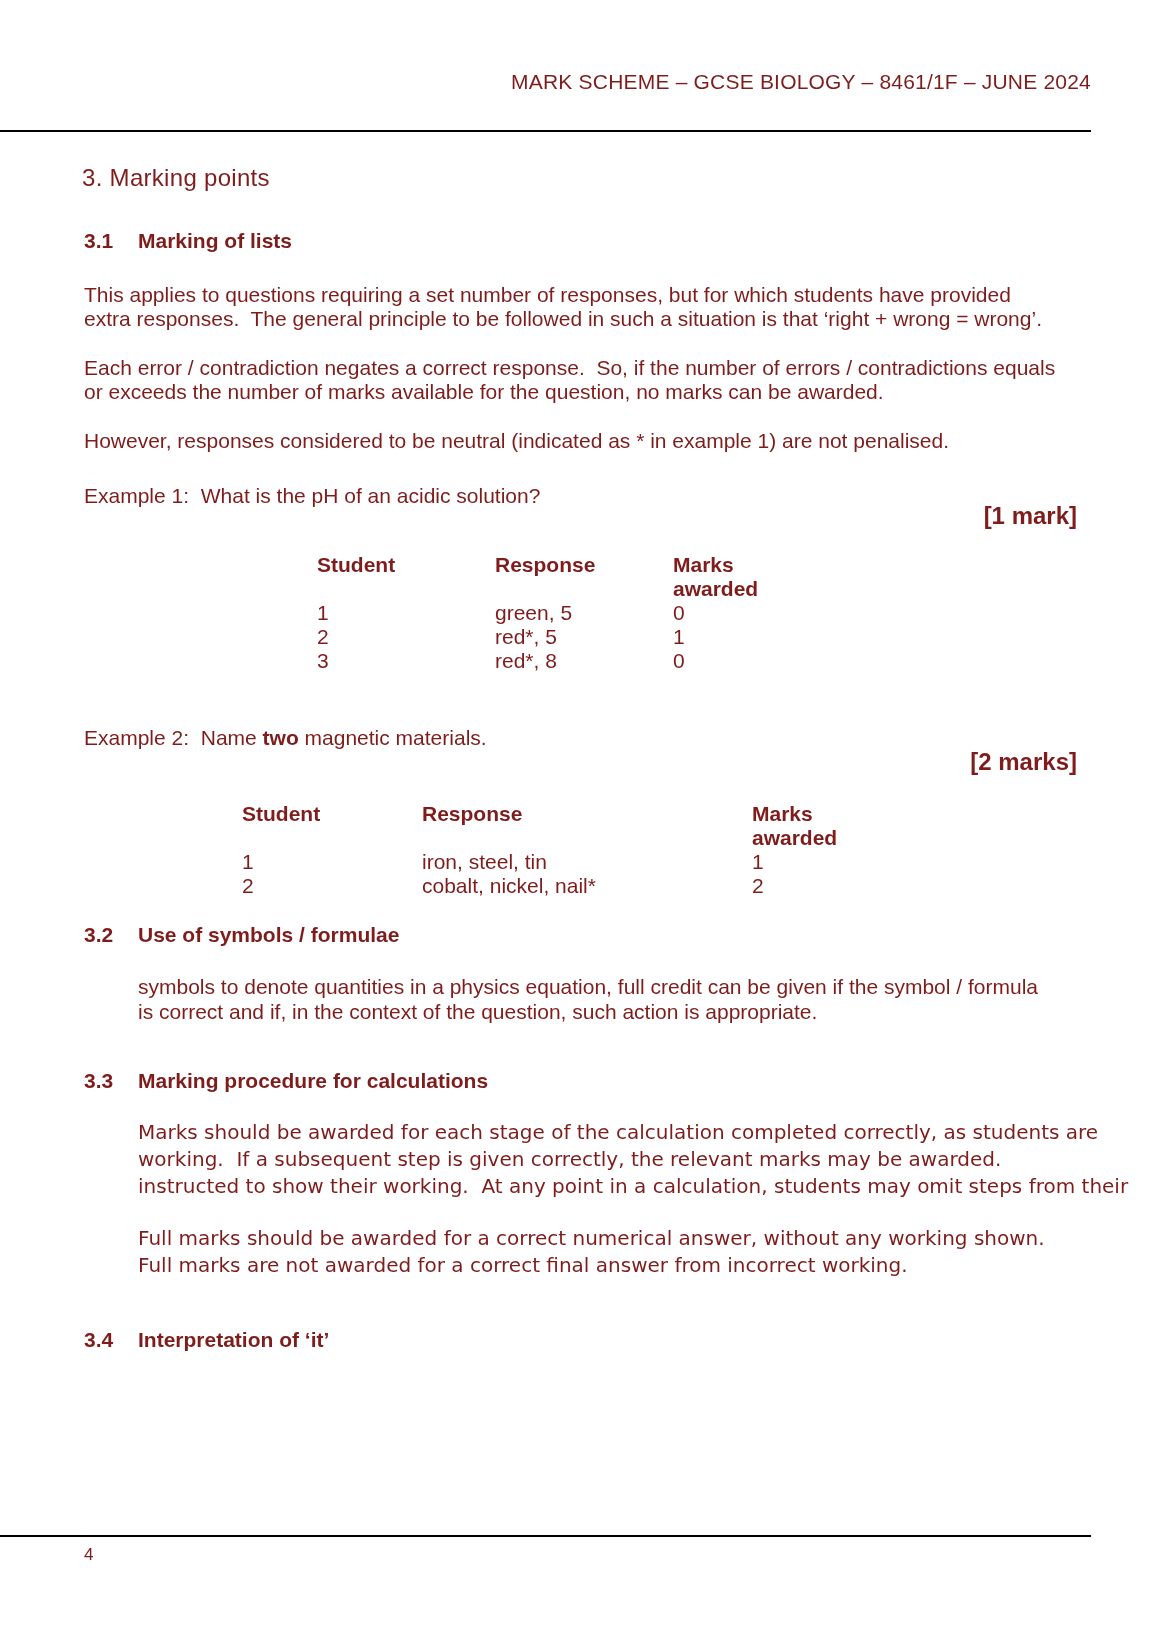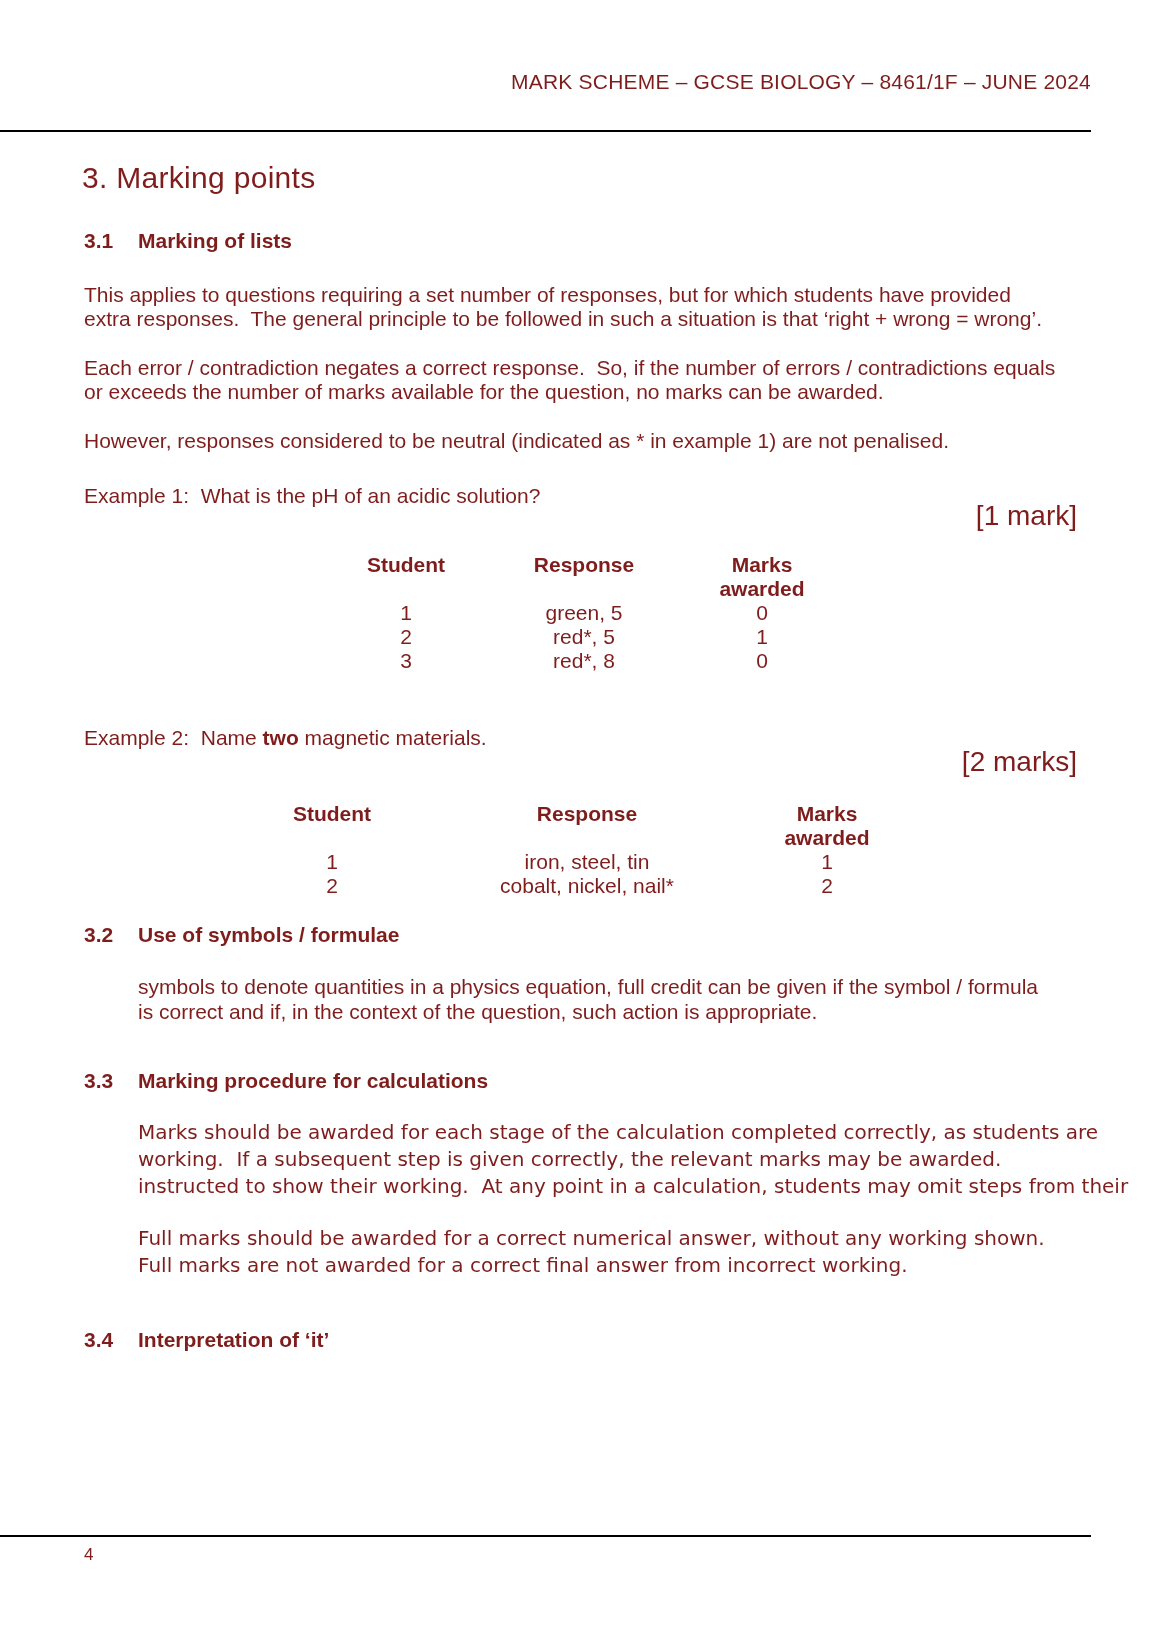--- a/index.html
+++ b/index.html
@@ -12,28 +12,28 @@
     font-family:"Liberation Sans", sans-serif;
     overflow:hidden;
   }
   .abs{position:absolute;}
   .line{white-space:pre;}
   .fs21{font-size:21px;line-height:24px;}
   .lh25{line-height:25px;}
   .bold{font-weight:bold;}
   .rule{position:absolute;left:0;width:1091px;height:2px;background:#000;}
   .hdr-title{top:70px;right:67px;font-size:21px;line-height:24px;letter-spacing:0.2px;}
-  .main-title{left:82px;top:163px;font-size:30px;line-height:30px;font-weight:400;letter-spacing:0.3px;}
+  .main-title{left:82px;top:163px;font-size:24px;line-height:30px;font-weight:400;letter-spacing:0.3px;}
   .sec-head{left:84px;font-size:21px;line-height:24px;font-weight:bold;white-space:pre;}
   .sec-head .num{display:inline-block;width:54px;}
   .para-flush{left:84px;}
   .para-indent{left:138px;}
   .alt-font{font-family:"DejaVu Sans", sans-serif;font-size:20px;line-height:27px;letter-spacing:0px;}
-  .marks-right{right:81px;font-size:28px;line-height:24px;font-weight:normal;white-space:pre;}
-  .tbl{display:grid;font-size:21px;line-height:24px;text-align:center;}
+  .marks-right{right:81px;font-size:24px;line-height:24px;font-weight:bold;white-space:pre;}
+  .tbl{display:grid;font-size:21px;line-height:24px;text-align:left;}
   .tbl1{left:317px;top:553px;grid-template-columns:178px 178px 178px;}
   .tbl2{left:242px;top:802px;grid-template-columns:180px 330px 150px;}
   .tbl .th{font-weight:bold;white-space:pre-line;vertical-align:top;}
   .tbl .cell{white-space:pre;}
   .footer-num{left:84px;top:1545px;font-size:17px;line-height:20px;}
 </style>
 </head>
 <body>
 
 <div class="page">

